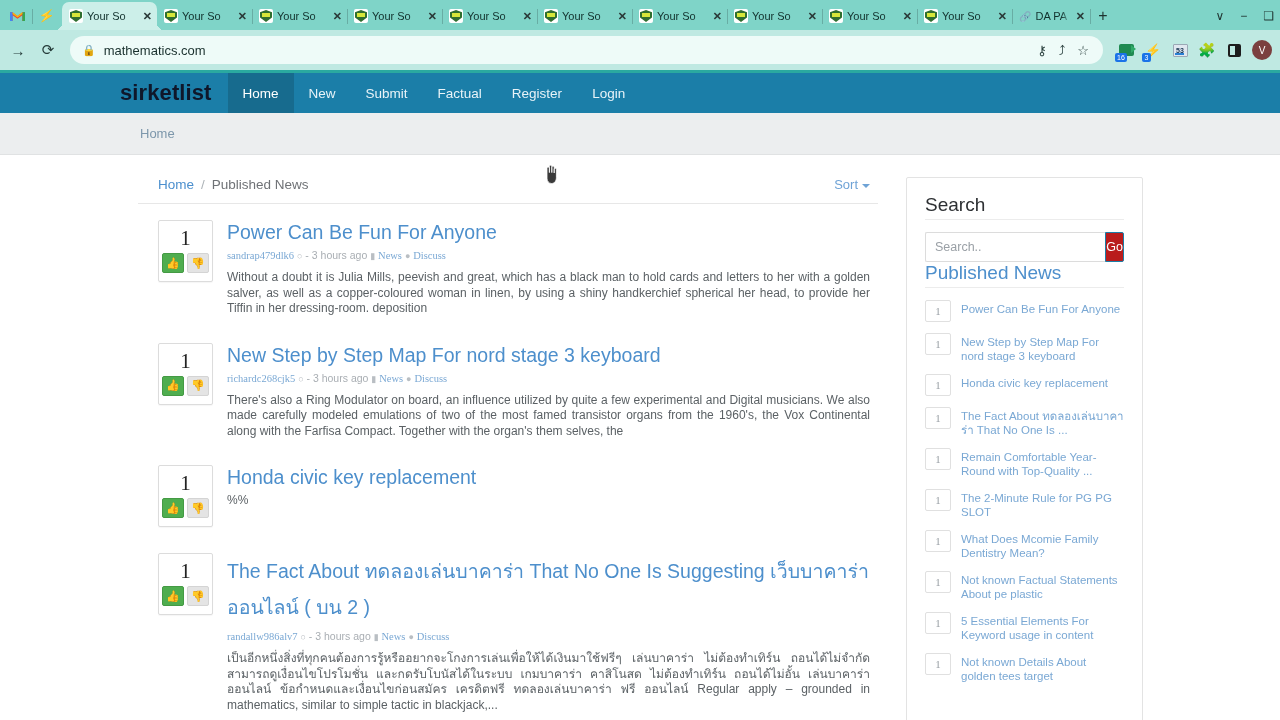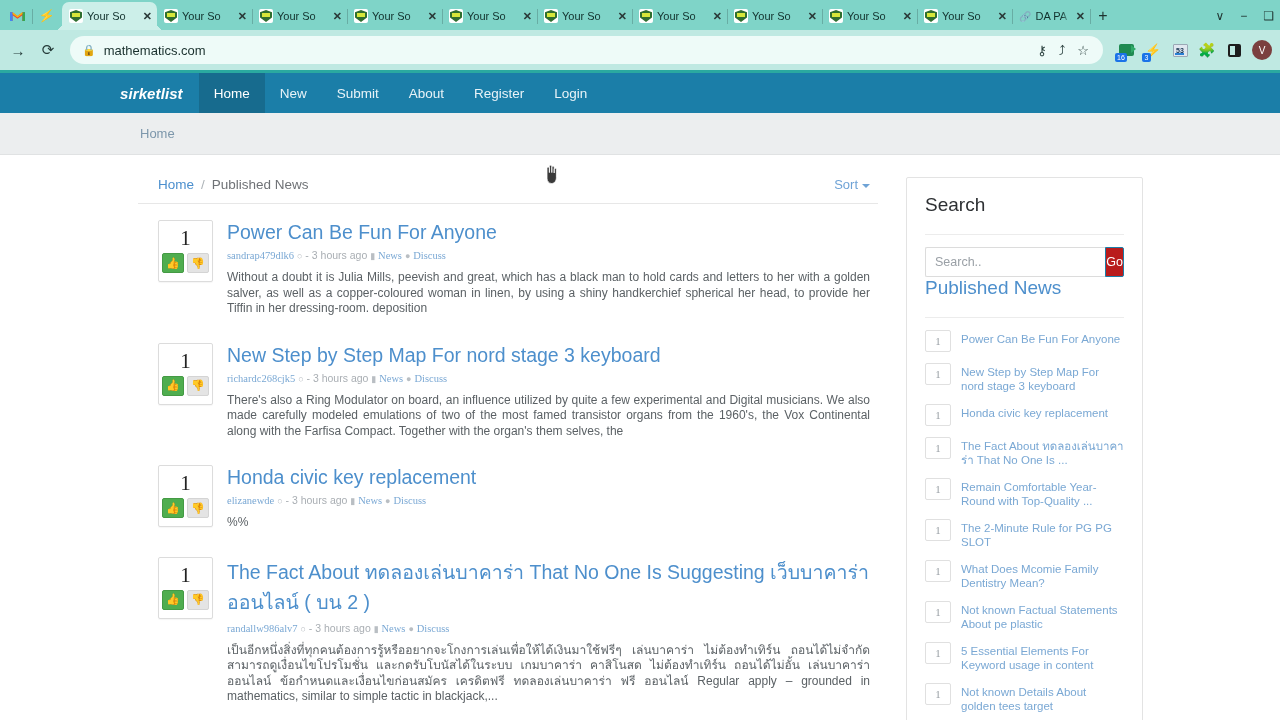--- a/index.html
+++ b/index.html
@@ -141,24 +141,23 @@
   
   .page { height: 647px; overflow: hidden; background:#fff; position: relative;}
 
   .navbar {
     height: 40px;
     background: #1b7ea8;
     display: flex; align-items: stretch;
     padding-left: 120px;
   }
   .brand {
-    color:#ffffff; font-size: 15px; font-weight: bold;
+    color:#0f172a; font-size: 22px; font-weight: bold;
     display:flex; align-items:center; padding: 0 16px 0 0;
     letter-spacing: 0.1px;
-    font-style: italic;
   }
   .nav-item {
     color:#e8f3f8; font-size: 13.5px;
     display:flex; align-items:center; padding: 0 15px;
     text-decoration: none;
   }
   .nav-item.active { background:#176b8e; color:#fff; }
 
   .subbar {
     height: 42px;
@@ -210,42 +209,42 @@
   }
   .btn-up { background:#4fad4f; color:#fff; border:1px solid #449a44;}
   .btn-dn { background:#e4e4e4; color:#7a7a7a; border:1px solid #d4d4d4;}
 
   .story-body { flex: 1 1 auto; min-width: 0;}
   .story-title {
     color: #4d8fcc; font-size: 19.5px; font-weight: normal;
     text-decoration:none; display:block; line-height: 24px;
     margin-bottom: 4px;
   }
-  .story-title.thai { line-height: 30px; }
+  .story-title.thai { line-height: 36px; }
   .story-meta { font-size: 10.5px; color:#9aa0a6; margin: 2px 0 7px 0; line-height: 14px;}
   .story-meta a { color:#7aa8d4; text-decoration:none;font-family:Liberation Serif, serif;}
   .story-meta .muted { color:#a9aeb3;}
   .meta-ico { color:#b9bec3; font-size: 9px; }
   .story-text {
     font-size: 12px; color:#5b6165; line-height: 15.5px;
     text-align: justify;
   }
 
   
   .panel {
     border: 1px solid #e3e3e3;
     background:#fff;
     border-radius: 2px;
     padding: 16px 18px 10px 18px;
     height: 560px;
     overflow: hidden;
   }
   .panel-h {
     font-size: 19px; color:#2d3033; font-weight: normal;
-    padding-bottom: 18px; margin-bottom: 12px;
+    padding-bottom: 3px; margin-bottom: 12px;
     border-bottom: 1px solid #ececec;
   }
   .panel-h.blue { color:#4d8fcc; font-size: 19px; }
   .search-row { display:flex; }
   .search-input {
     flex: 1 1 auto; height: 30px;
     border: 1px solid #dcdcdc; border-right: none;
     border-radius: 2px 0 0 2px;
     padding: 0 9px; font-size: 12.5px; color: #9aa0a6;
     font-family: "Liberation Sans", sans-serif;
@@ -417,21 +416,21 @@
   </div>
   <div class="chrome-bottom-line"></div>
 
   <div class="page">
 
     <div class="navbar">
       <div class="brand">sirketlist</div>
       <a class="nav-item active" href="#">Home</a>
       <a class="nav-item" href="#">New</a>
       <a class="nav-item" href="#">Submit</a>
-      <a class="nav-item" href="#">About</a>
+      <a class="nav-item" href="#">Factual</a>
       <a class="nav-item" href="#">Register</a>
       <a class="nav-item" href="#">Login</a>
     </div>
 
     <div class="subbar">
       <a href="#">Home</a>
     </div>
 
     <div class="container">
 
@@ -495,30 +494,20 @@
         <div class="story">
           <div class="vote">
             <div class="vote-count">1</div>
             <div class="vote-btns">
               <span class="btn-up">👍</span>
               <span class="btn-dn">👎</span>
             </div>
           </div>
           <div class="story-body">
             <a class="story-title" href="#">Honda civic key replacement</a>
-            <div class="story-meta">
-              <a href="#">elizanewde</a>
-              <span class="meta-ico">○</span>
-              <span class="muted">-</span>
-              <span class="muted">3 hours ago</span>
-              <span class="meta-ico">▮</span>
-              <a href="#">News</a>
-              <span class="meta-ico">●</span>
-              <a href="#">Discuss</a>
-            </div>
             <div class="story-text">%%</div>
           </div>
         </div>
 
         <div class="story">
           <div class="vote">
             <div class="vote-count">1</div>
             <div class="vote-btns">
               <span class="btn-up">👍</span>
               <span class="btn-dn">👎</span>

